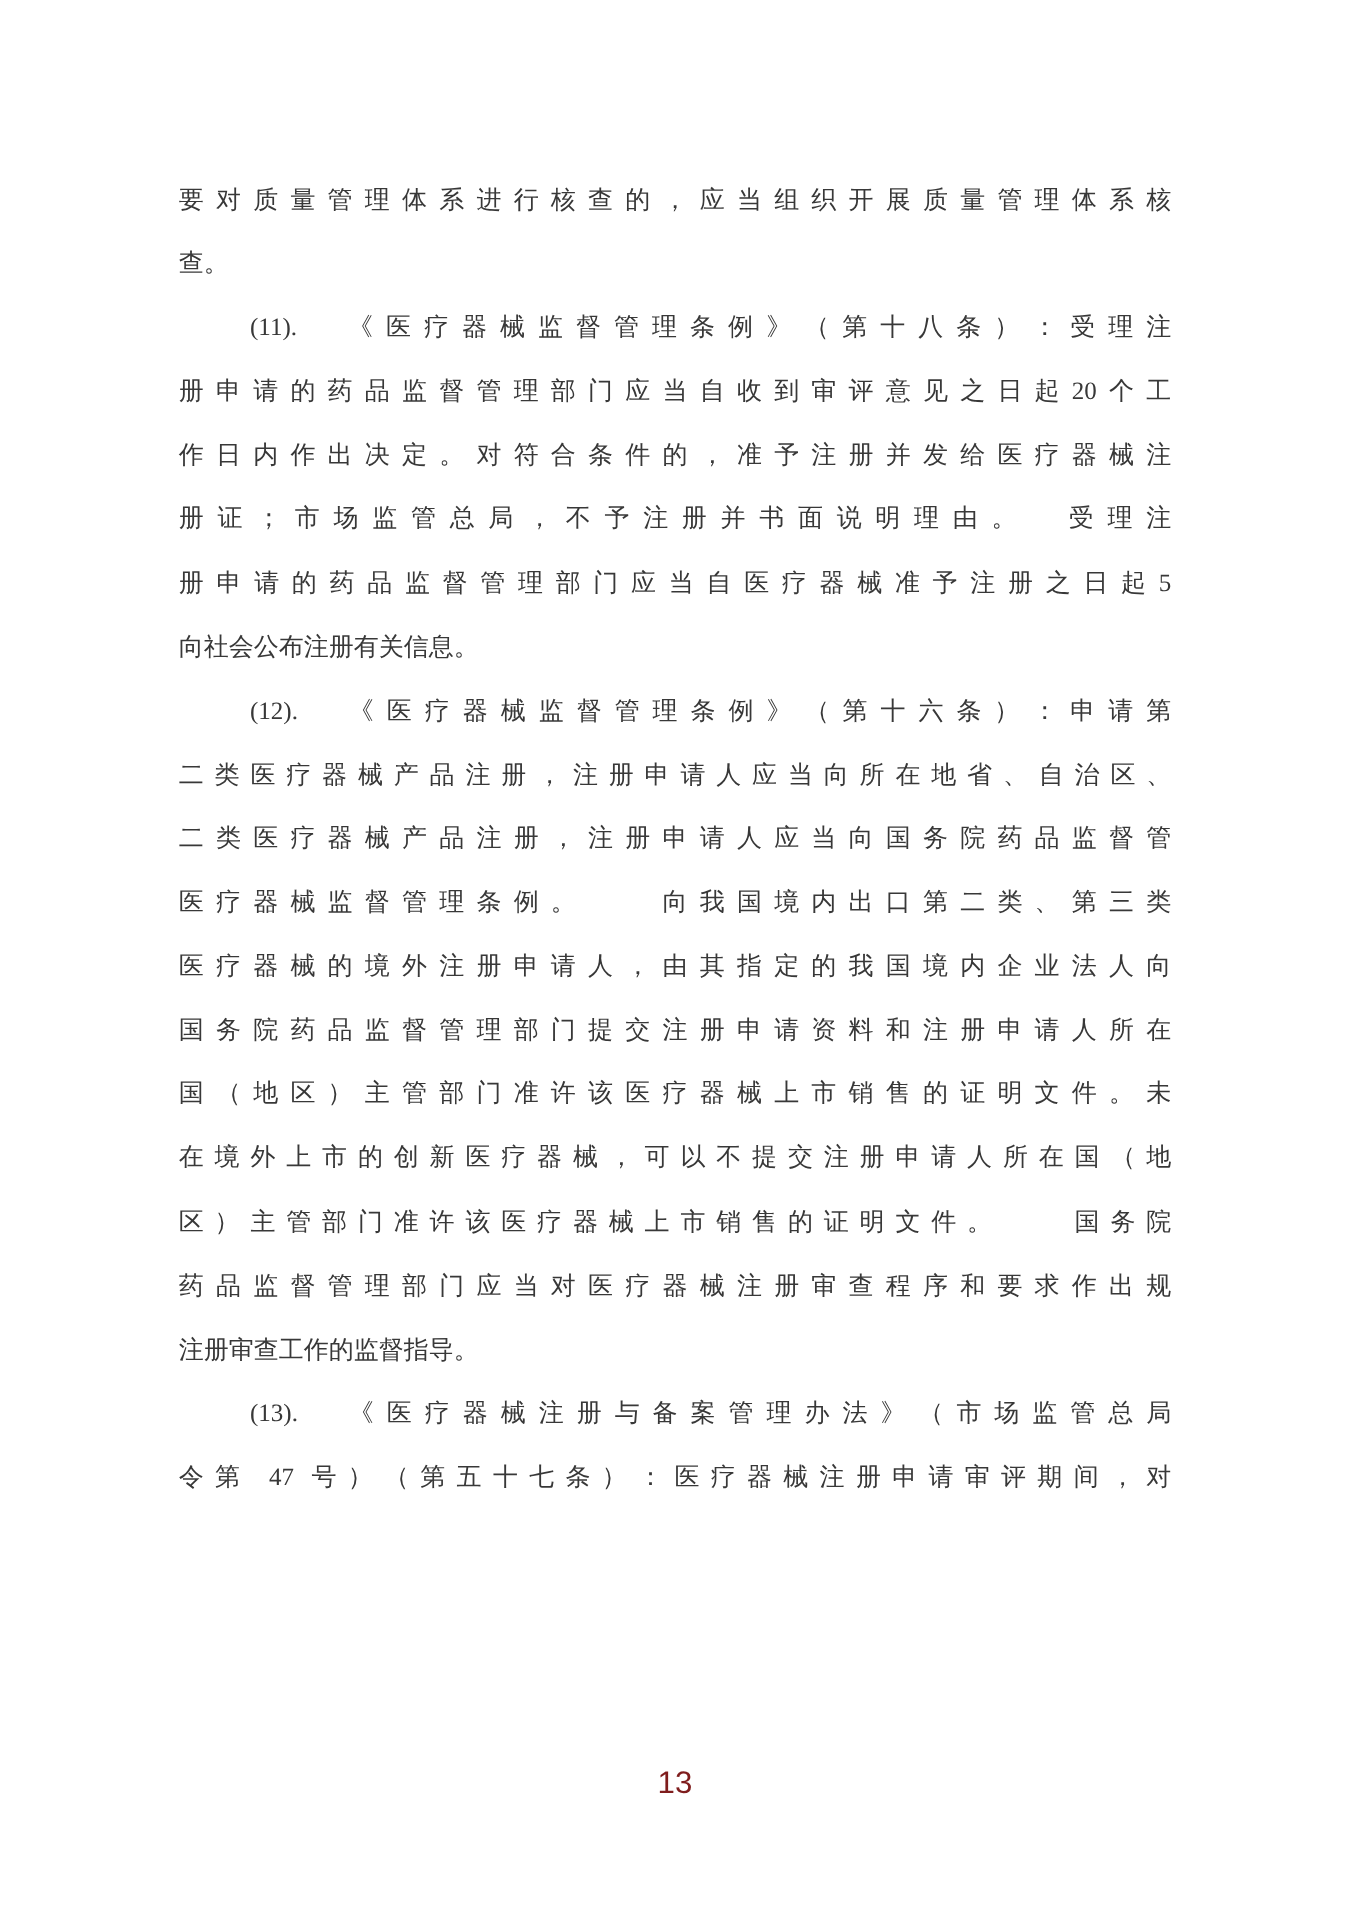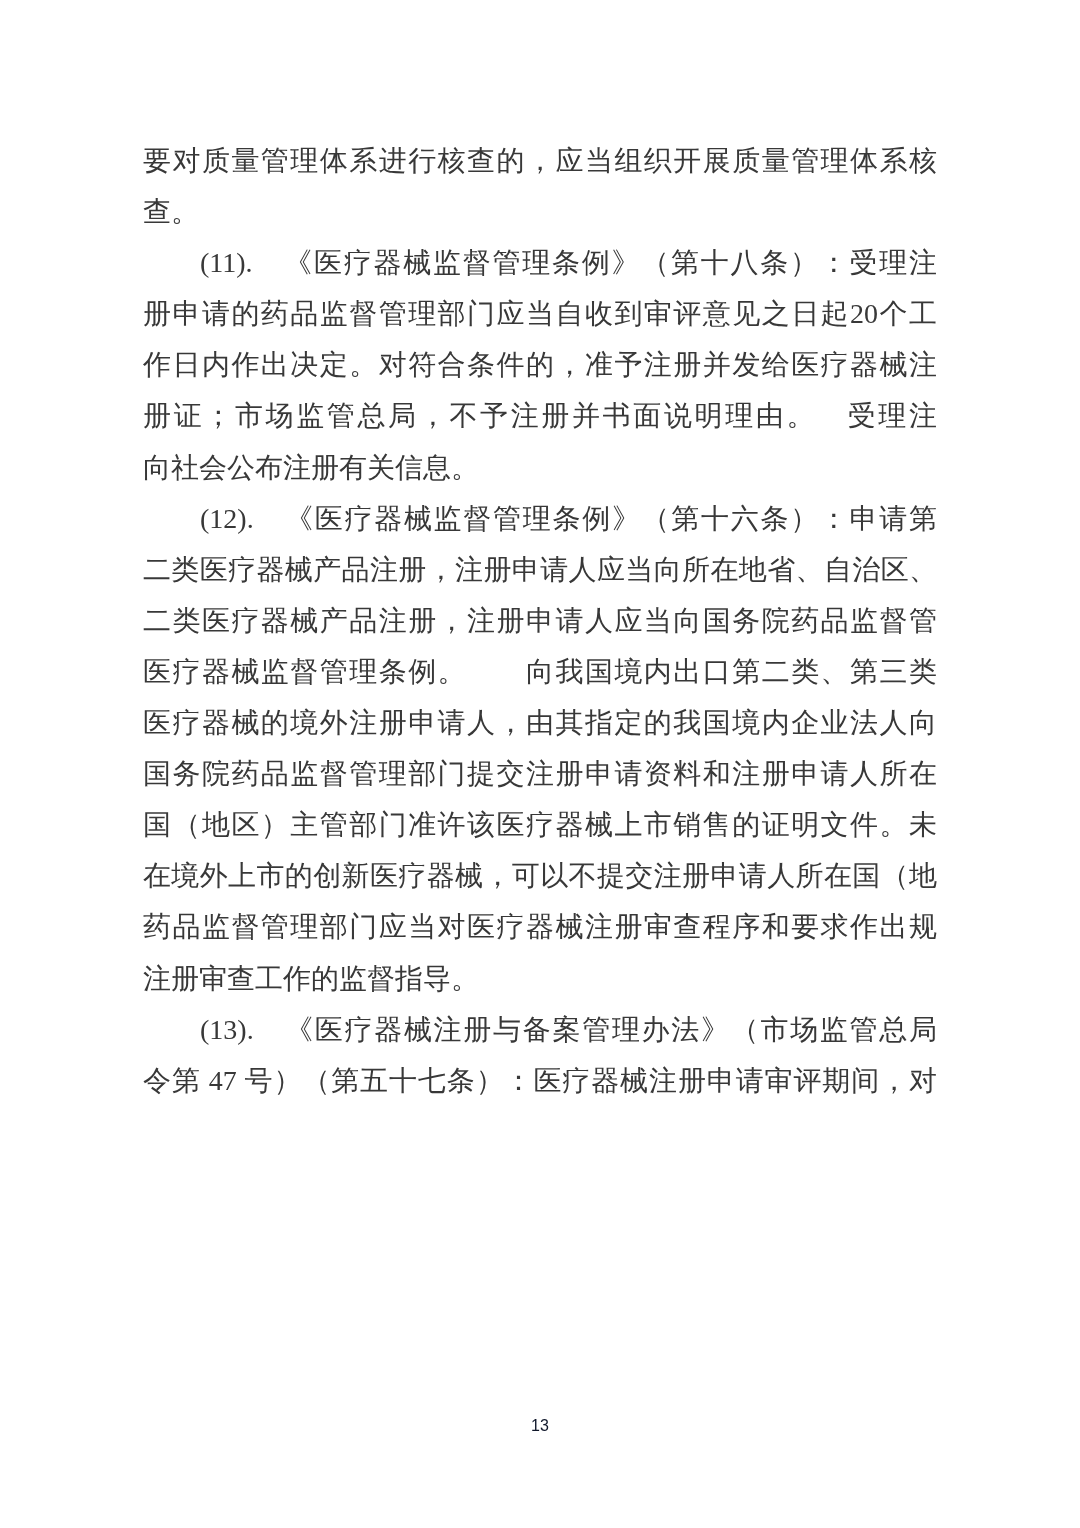--- a/index.html
+++ b/index.html
@@ -14,65 +14,67 @@
   }
   .textblock {
     position: absolute;
     left: 143px;
     top: 135px;
     width: 794px;
   }
   .line {
     height: 51.1px;
     line-height: 51.1px;
-    font-size: 28px;
+    font-size: 20px;
     text-align: left;
   }
   .line.j {
     text-align: justify;
     text-align-last: justify;
   }
   .line.ind {
     text-indent: 57px;
   }
   .footer {
     position: absolute;
     left: 0;
     top: 1408px;
     width: 1080px;
     text-align: center;
   }
   .pagenum {
     display: inline-block;
     font-family: "Liberation Sans", "DejaVu Sans", sans-serif;
-    font-size: 16px;
+    font-size: 25px;
     line-height: 36px;
-    color: #0f172a;
+    color: #7f1d1d;
   }
 </style>
 </head>
 <body>
 
 <div class="page">
   <div class="textblock">
     <div class="line j">要对质量管理体系进行核查的，应当组织开展质量管理体系核</div>
     <div class="line">查。</div>
     <div class="line j ind">(11).　《医疗器械监督管理条例》（第十八条）：受理注</div>
     <div class="line j">册申请的药品监督管理部门应当自收到审评意见之日起20个工</div>
     <div class="line j">作日内作出决定。对符合条件的，准予注册并发给医疗器械注</div>
     <div class="line j">册证；市场监管总局，不予注册并书面说明理由。　受理注</div>
+    <div class="line j">册申请的药品监督管理部门应当自医疗器械准予注册之日起5</div>
     <div class="line">向社会公布注册有关信息。</div>
     <div class="line j ind">(12).　《医疗器械监督管理条例》（第十六条）：申请第</div>
     <div class="line j">二类医疗器械产品注册，注册申请人应当向所在地省、自治区、</div>
     <div class="line j">二类医疗器械产品注册，注册申请人应当向国务院药品监督管</div>
     <div class="line j">医疗器械监督管理条例。　　向我国境内出口第二类、第三类</div>
     <div class="line j">医疗器械的境外注册申请人，由其指定的我国境内企业法人向</div>
     <div class="line j">国务院药品监督管理部门提交注册申请资料和注册申请人所在</div>
     <div class="line j">国（地区）主管部门准许该医疗器械上市销售的证明文件。未</div>
     <div class="line j">在境外上市的创新医疗器械，可以不提交注册申请人所在国（地</div>
+    <div class="line j">区）主管部门准许该医疗器械上市销售的证明文件。　　国务院</div>
     <div class="line j">药品监督管理部门应当对医疗器械注册审查程序和要求作出规</div>
     <div class="line">注册审查工作的监督指导。</div>
     <div class="line j ind">(13).　《医疗器械注册与备案管理办法》（市场监管总局</div>
     <div class="line j">令第 47 号）（第五十七条）：医疗器械注册申请审评期间，对</div>
   </div>
   <div class="footer">
     <span class="pagenum">13</span>
   </div>
 </div>
 

